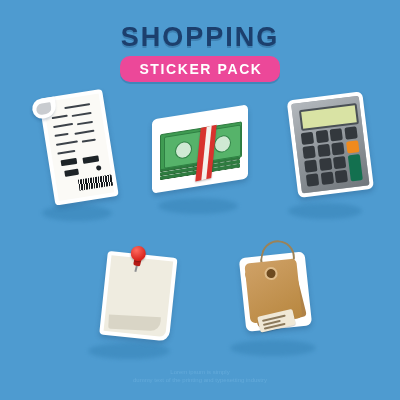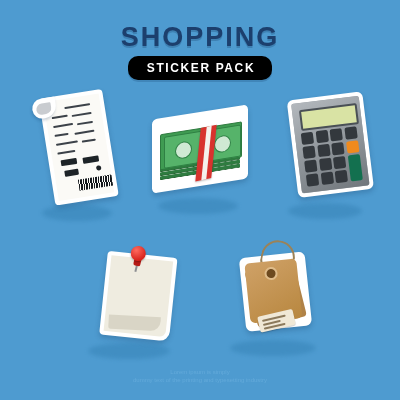--- a/index.html
+++ b/index.html
@@ -16,23 +16,23 @@
   .title{
     position:absolute;left:0;right:0;top:22px;
     text-align:center;
     font-size:27px;font-weight:bold;letter-spacing:2px;
     color:#1c3f6d;
     text-shadow:0 2px 0 rgba(20,60,105,.28);
   }
   .badge-wrap{position:absolute;left:0;right:0;top:56px;text-align:center;}
   .badge{
     display:inline-block;
-    background:#000000;
+    background:#ec4899;
     color:#ffffff;
-    font-size:12px;font-weight:bold;letter-spacing:1.6px;
+    font-size:14px;font-weight:bold;letter-spacing:1.6px;
     padding:5px 17px 5px 19px;
     border-radius:10px;
     box-shadow:0 2px 0 rgba(20,60,105,.22);
   }
 
   
   .shadow{
     position:absolute;
     background:#3f8cc0;
     border-radius:50%;

